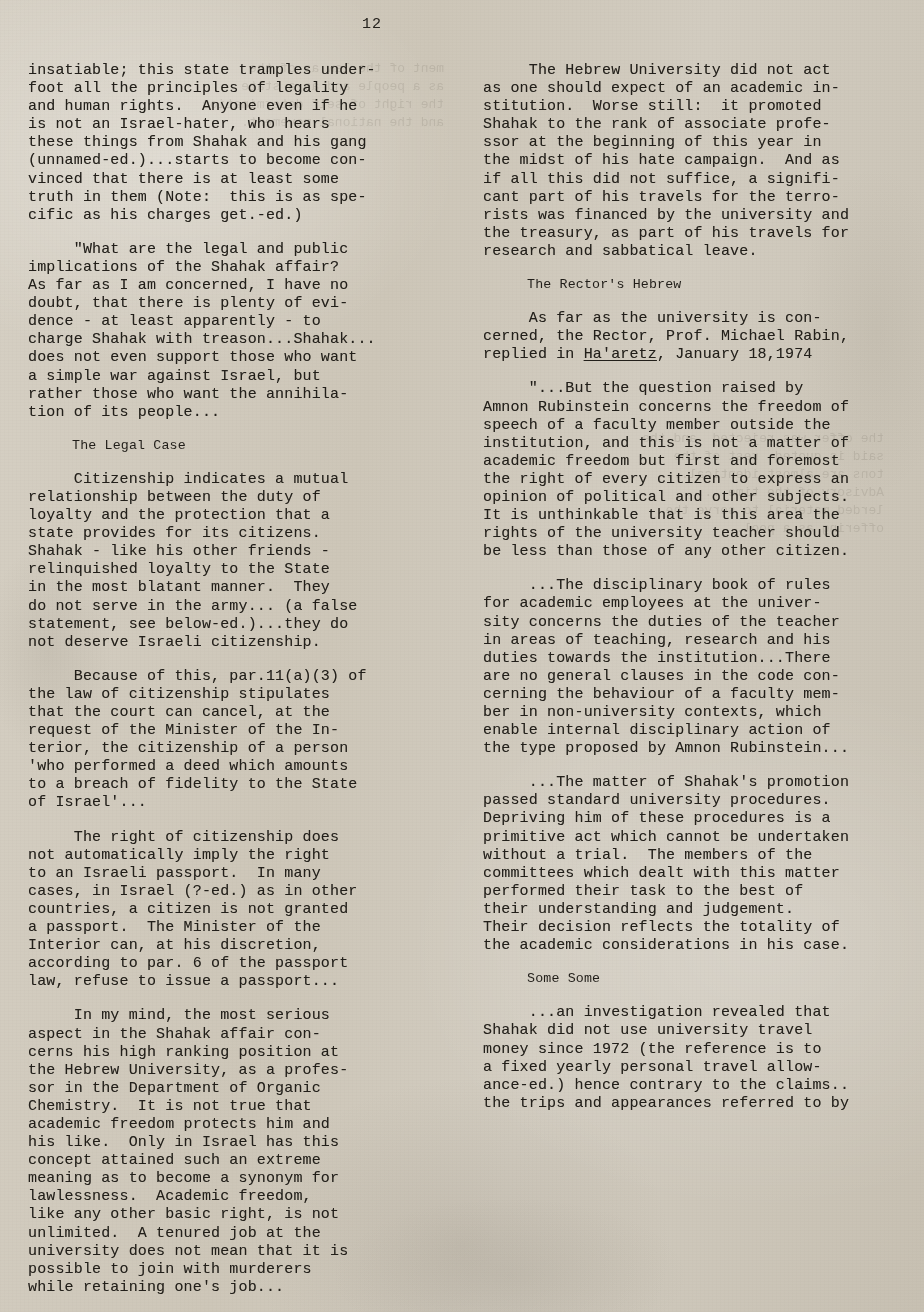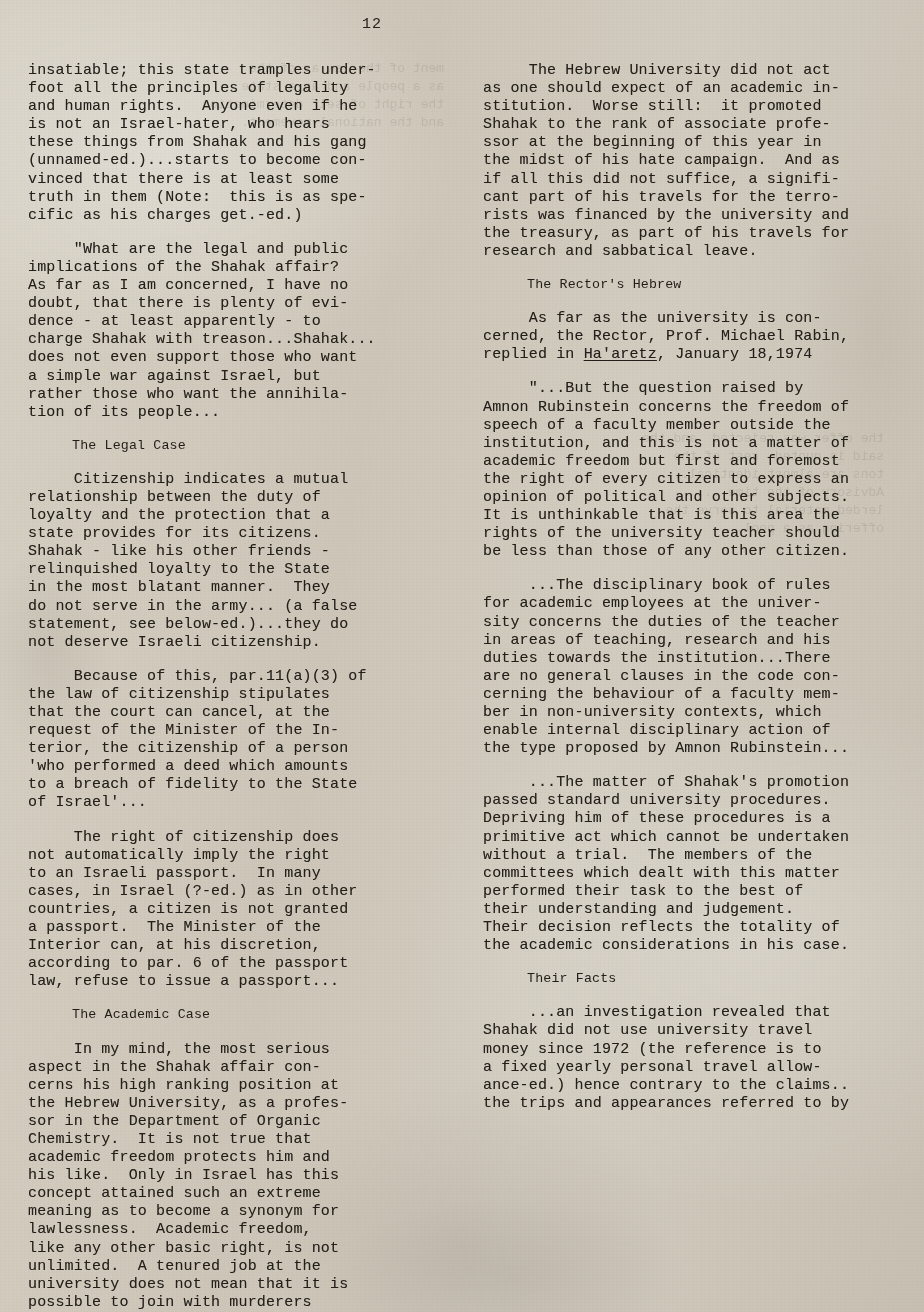--- a/index.html
+++ b/index.html
@@ -177,21 +177,20 @@
 of Israel'...</p>
       <p class="para">     The right of citizenship does
 not automatically imply the right
 to an Israeli passport.  In many
 cases, in Israel (?-ed.) as in other
 countries, a citizen is not granted
 a passport.  The Minister of the
 Interior can, at his discretion,
 according to par. 6 of the passport
 law, refuse to issue a passport...</p>
-      <h3 class="heading">The Academic Case</h3>
       <p class="para">     In my mind, the most serious
 aspect in the Shahak affair con-
 cerns his high ranking position at
 the Hebrew University, as a profes-
 sor in the Department of Organic
 Chemistry.  It is not true that
 academic freedom protects him and
 his like.  Only in Israel has this
 concept attained such an extreme
 meaning as to become a synonym for
@@ -242,21 +241,21 @@
       <p class="para">     ...The matter of Shahak's promotion
 passed standard university procedures.
 Depriving him of these procedures is a
 primitive act which cannot be undertaken
 without a trial.  The members of the
 committees which dealt with this matter
 performed their task to the best of
 their understanding and judgement.
 Their decision reflects the totality of
 the academic considerations in his case.</p>
-      <h3 class="heading">Their Facts</h3>
+      <h3 class="heading">Some Some</h3>
       <p class="para">     ...an investigation revealed that
 Shahak did not use university travel
 money since 1972 (the reference is to
 a fixed yearly personal travel allow-
 ance-ed.) hence contrary to the claims..
 the trips and appearances referred to by</p>
     </div>
 
   </div>
 </div>

